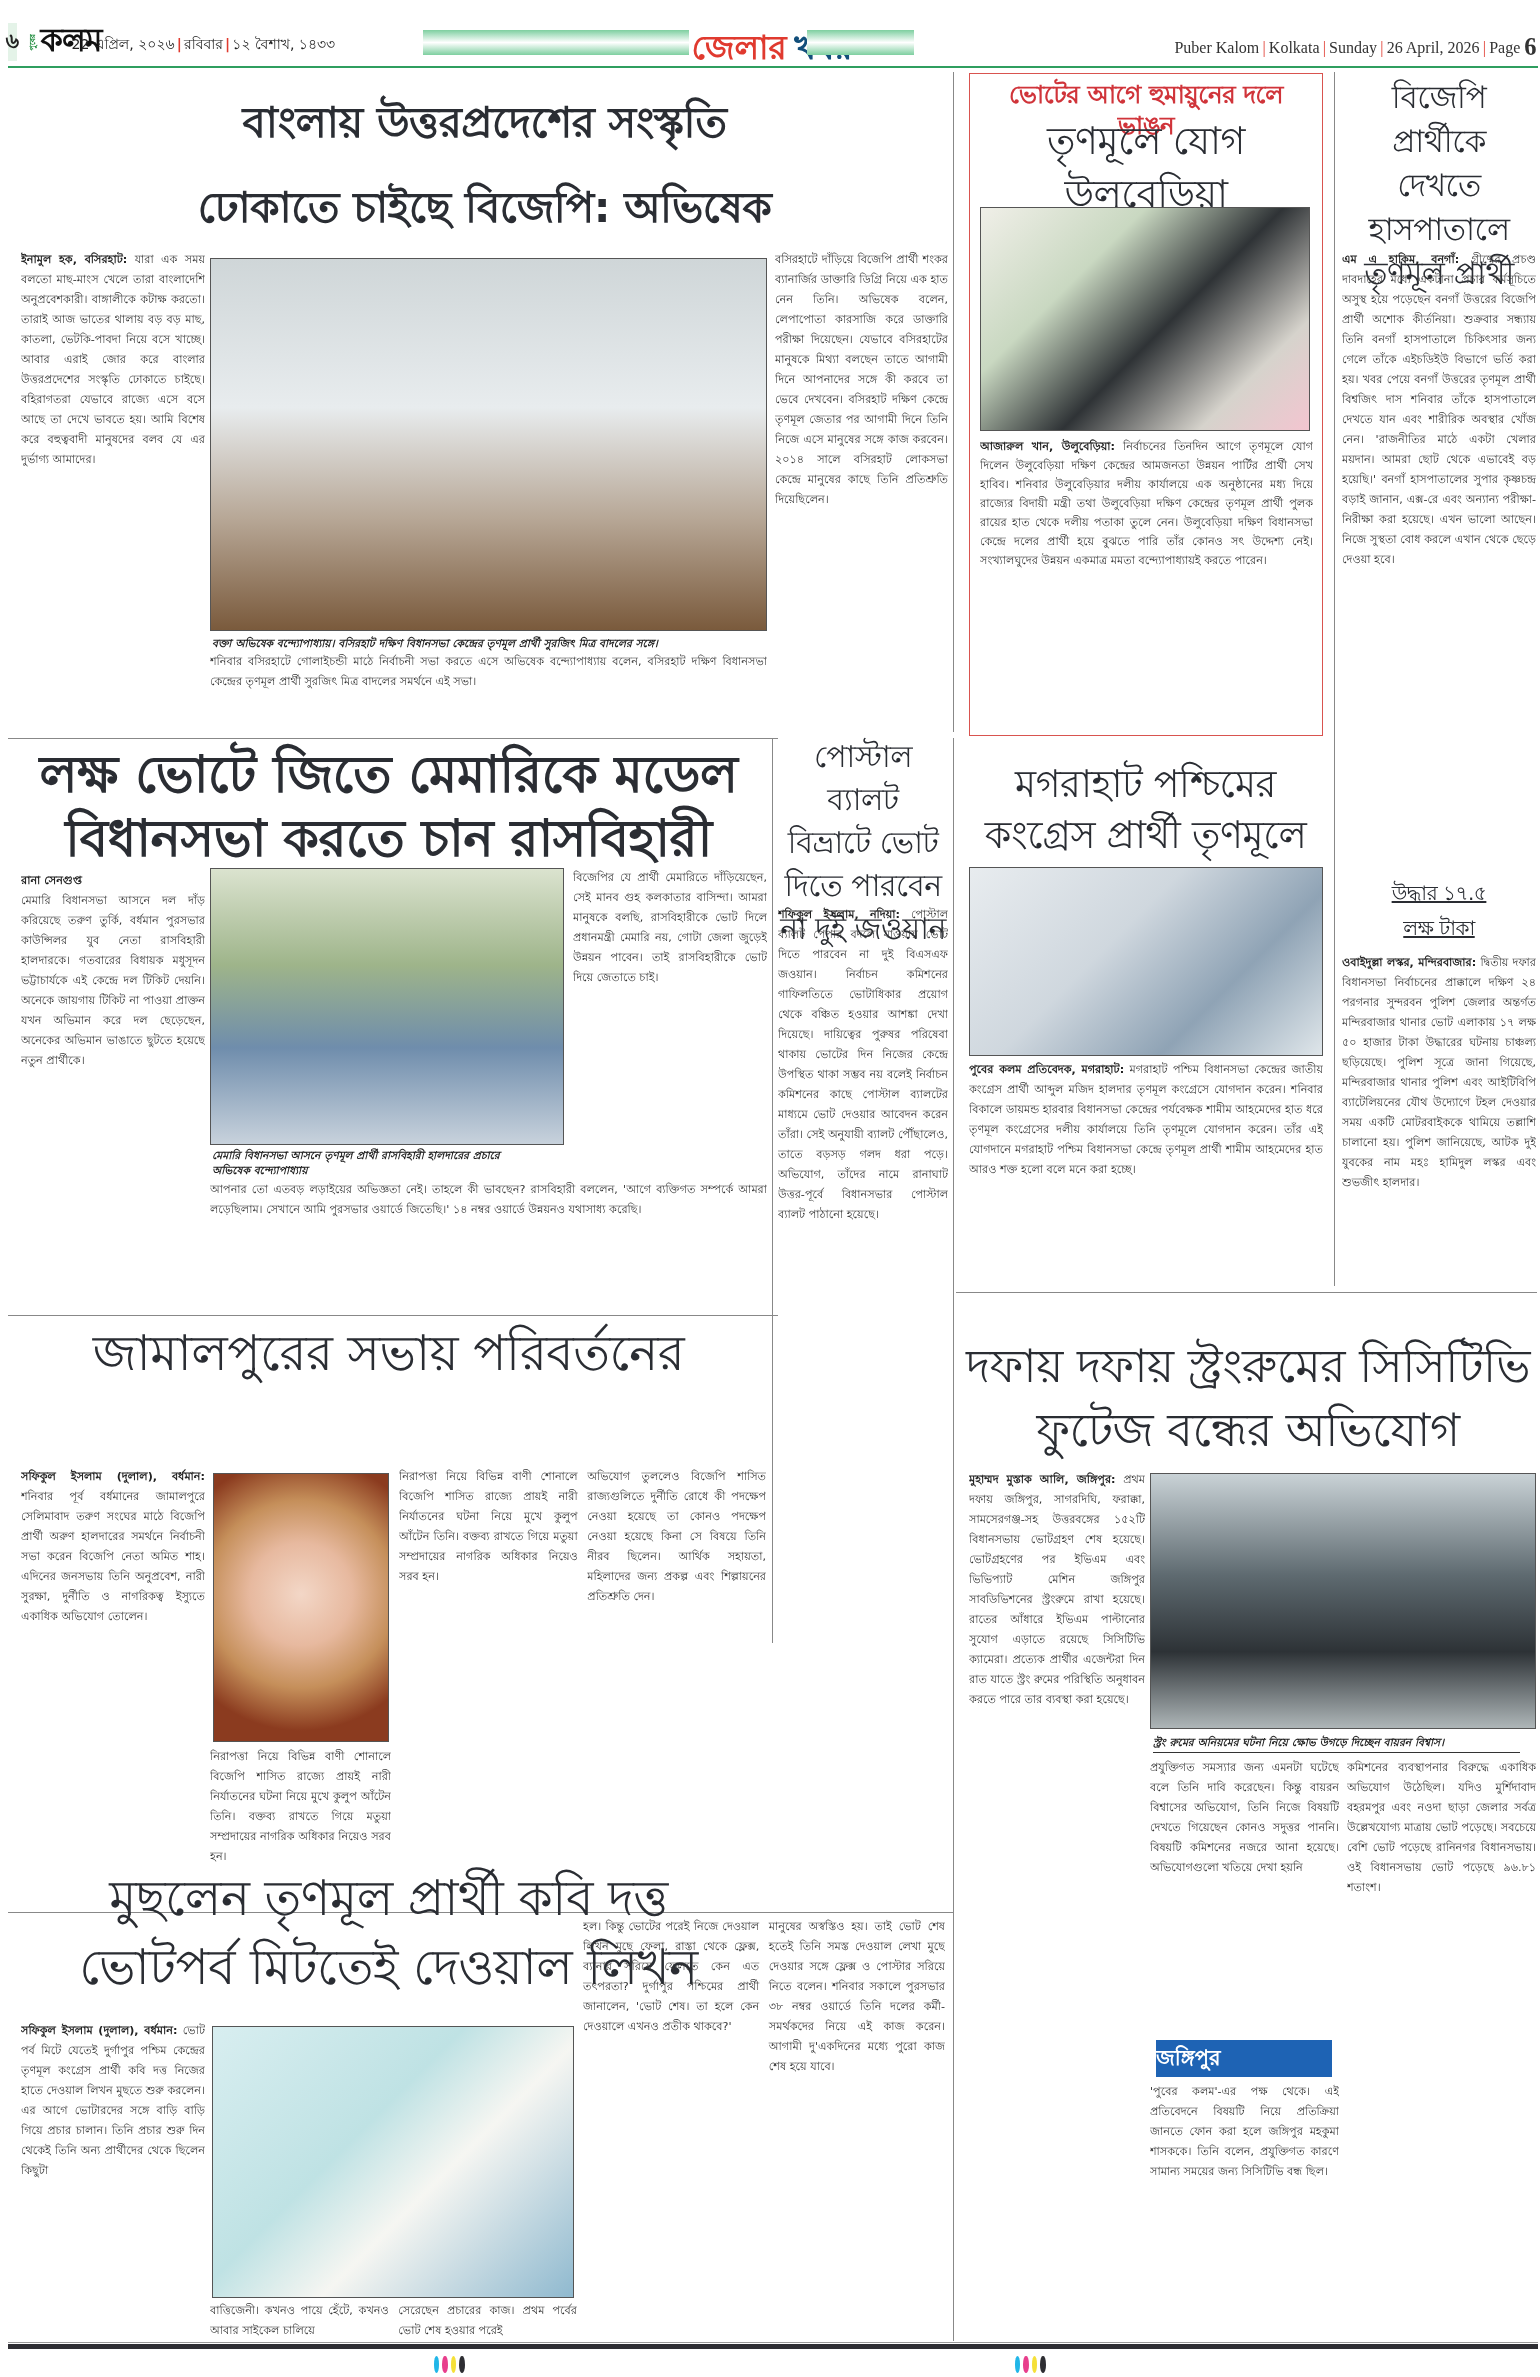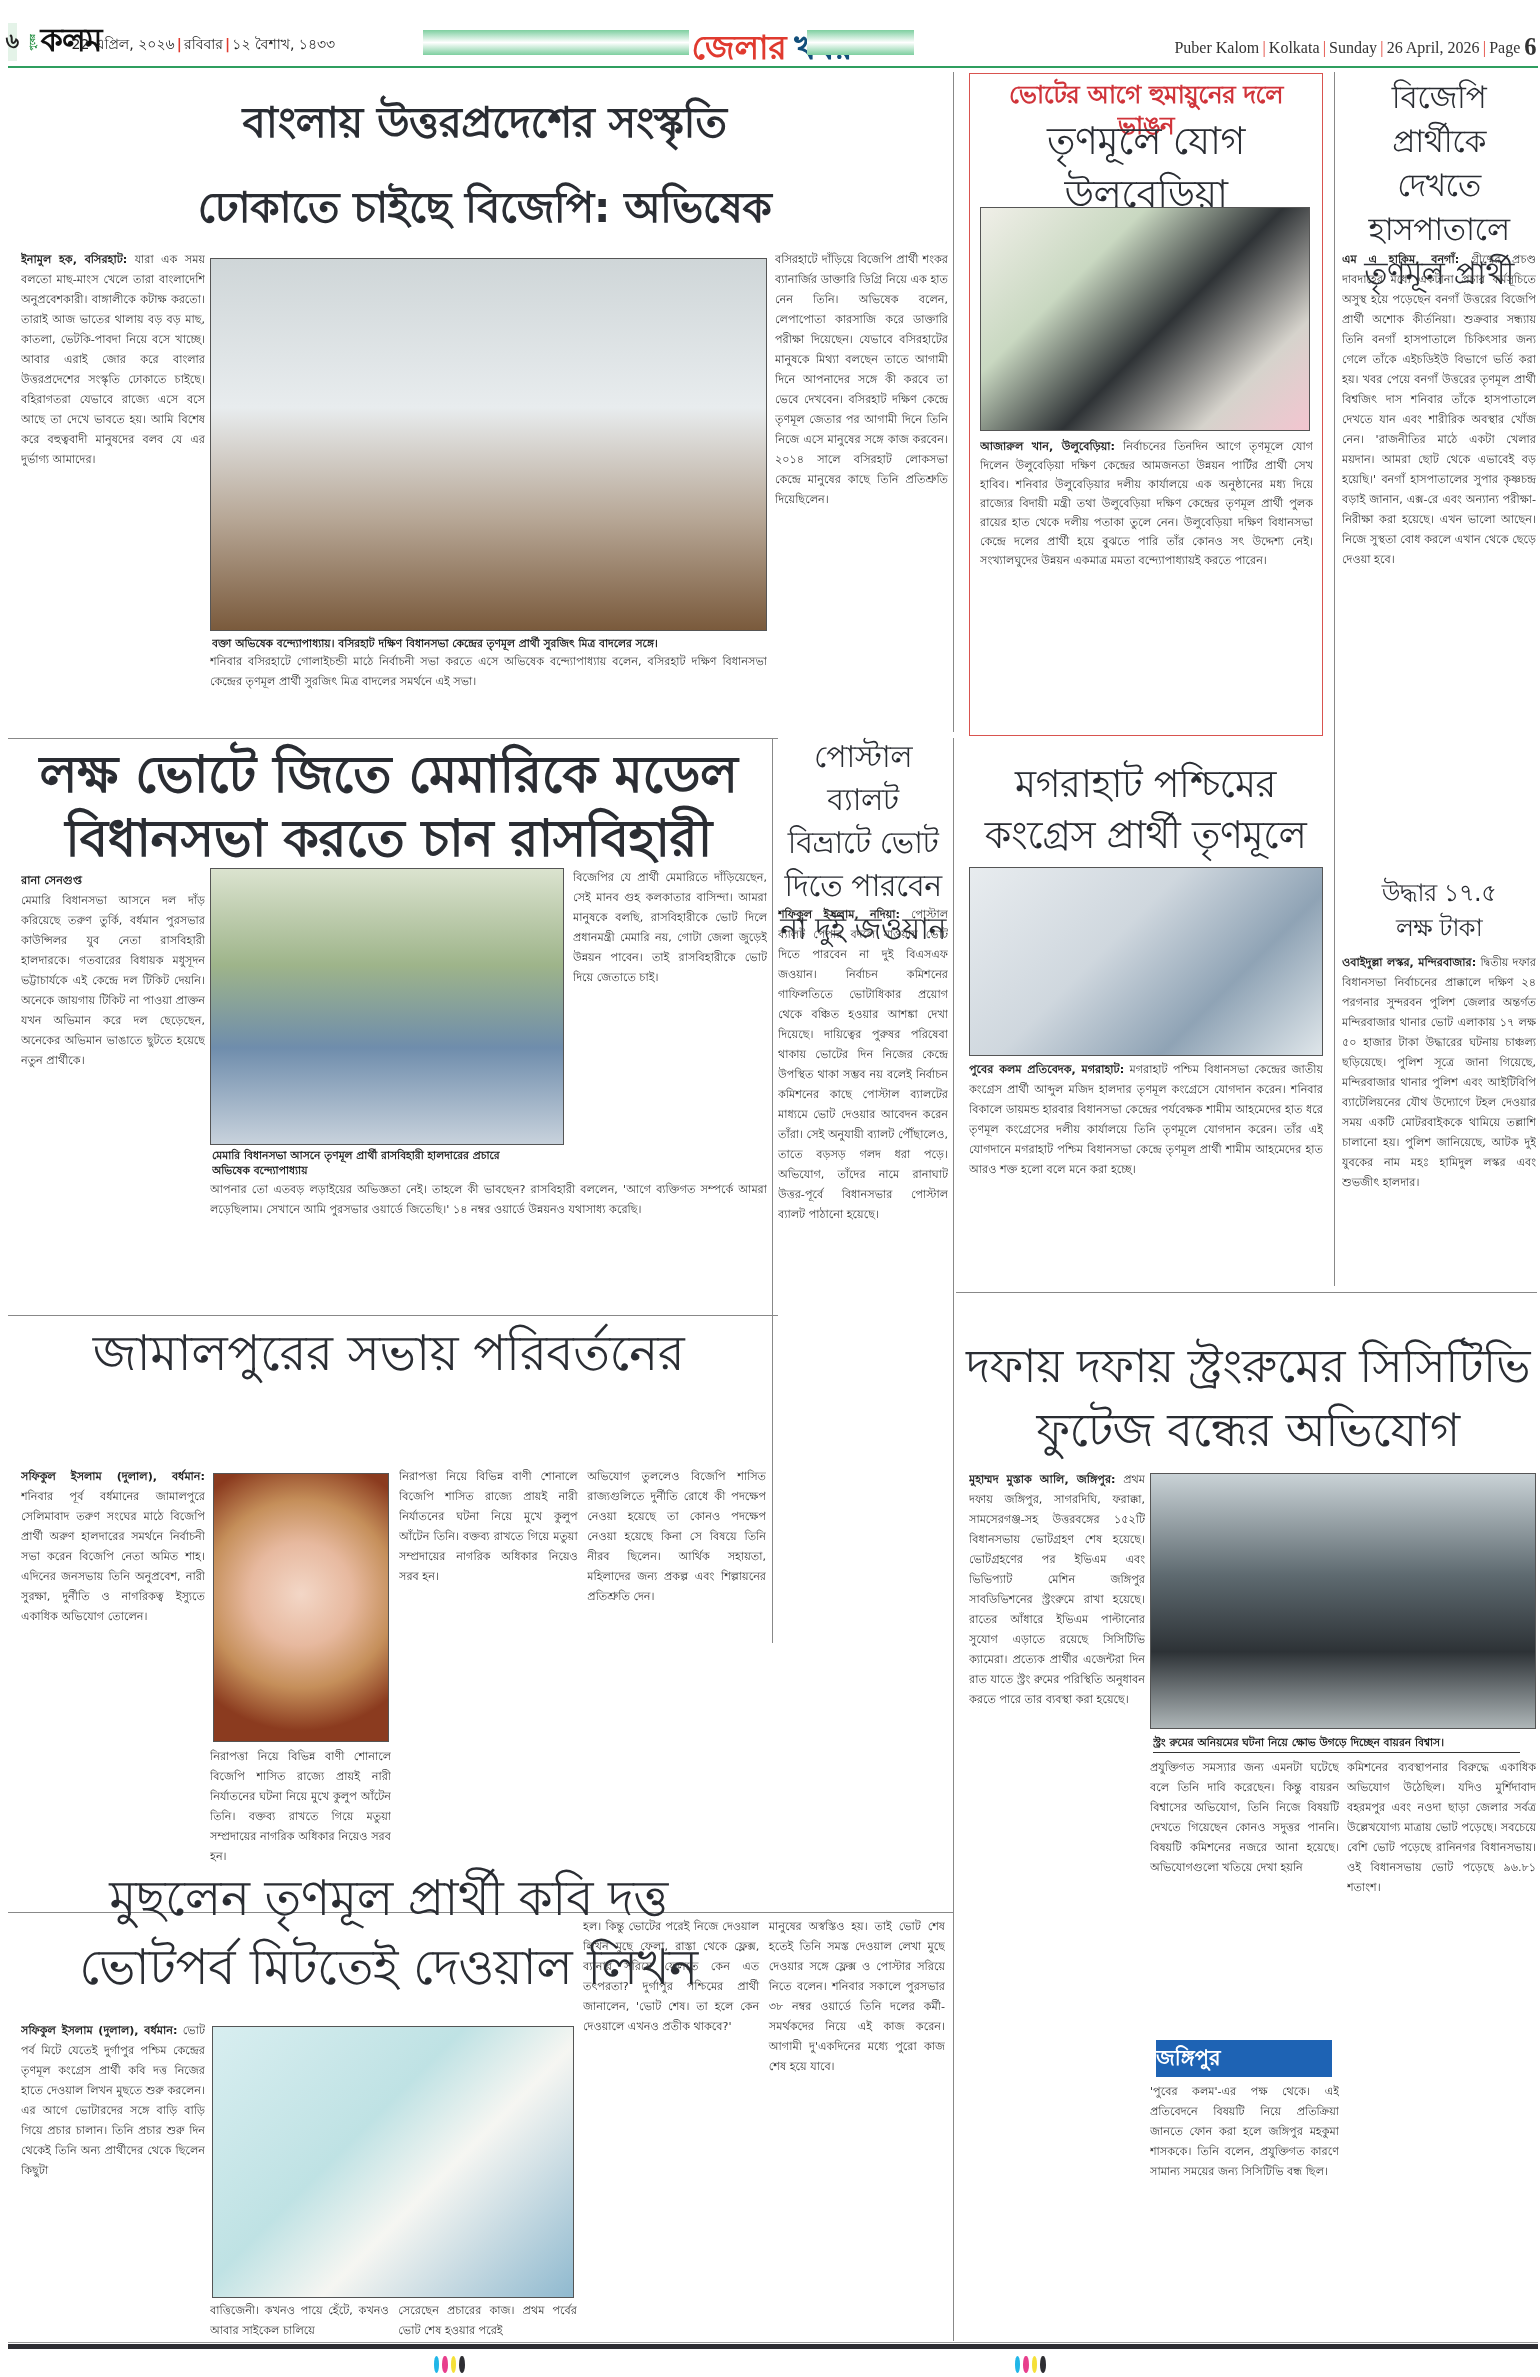--- a/index.html
+++ b/index.html
@@ -26,21 +26,21 @@
   .rule-green { position: absolute; left: 7.5px; top: 66px; width: 1530px; height: 2.1px; background: #2f9e5f; }
 
   
   .abs { position: absolute; }
   .vrule { position: absolute; width: 1.1px; background: #888; }
   .hrule { position: absolute; height: 1.1px; background: #888; }
   .head { font-weight: bold; color: #2a2d33; text-align: center; line-height: 1.25; letter-spacing: -0.5px; }
   .body-text { font-size: 11.2px; line-height: 20px; text-align: justify; color: #333; }
   .body-text b { color: #222; }
   .photo { position: absolute; border: 1.1px solid #555; overflow: hidden; }
-  .caption { position: absolute; font-size: 10.7px; color: #222; font-weight: bold; white-space: nowrap; overflow: hidden; }
+  .caption { position: absolute; font-size: 10.7px; font-style: italic; color: #222; font-weight: bold; white-space: nowrap; overflow: hidden; }
   .cols { display: flex; gap: 9.6px; }
   .cols > div { flex: 1; }
 
   
   .ph-stage { background: linear-gradient(180deg,#cfd6d8 0%,#e8ecee 40%,#b7a796 70%,#7a5a3c 100%); }
   .ph-rally { background: linear-gradient(180deg,#dbe3cf 0%,#9eb48a 35%,#6f8dac 65%,#c8d2dc 100%); }
   .ph-office { background: linear-gradient(135deg,#e8ecef 0%,#cfd7de 40%,#8fa3b5 70%,#dfe6ea 100%); }
   .ph-join { background: linear-gradient(135deg,#f0efe8 0%,#c9d8c1 30%,#2f3336 55%,#d6d3cc 80%,#f3c5d0 100%); }
   .ph-shah { background: radial-gradient(circle at 50% 45%, #f3d7c7 0%, #e7b99f 30%, #c58f5a 55%, #8b3b1f 80%); }
   .ph-cctv { background: linear-gradient(180deg,#c9d2d6 0%,#5e6a70 40%,#2d3236 70%,#aeb6b8 100%); }
@@ -111,21 +111,21 @@
 <div class="abs head" style="left:1342px;top:75px;width:194px;font-size:31px;line-height:44px;font-weight:normal;">
   <div>বিজেপি প্রার্থীকে</div>
   <div>দেখতে</div>
   <div>হাসপাতালে</div>
   <div>তৃণমূল প্রার্থী</div>
 </div>
 <div class="abs body-text" style="left:1342px;top:250px;width:194px;height:607px;overflow:hidden;">
   <b>এম এ হাকিম, বনগাঁ:</b> <span>গ্রীষ্মের প্রচণ্ড দাবদাহের মধ্যে একটানা প্রচার কর্মসূচিতে অসুস্থ হয়ে পড়েছেন বনগাঁ উত্তরের বিজেপি প্রার্থী অশোক কীর্তনিয়া। শুক্রবার সন্ধ্যায় তিনি বনগাঁ হাসপাতালে চিকিৎসার জন্য গেলে তাঁকে এইচডিইউ বিভাগে ভর্তি করা হয়। খবর পেয়ে বনগাঁ উত্তরের তৃণমূল প্রার্থী বিশ্বজিৎ দাস শনিবার তাঁকে হাসপাতালে দেখতে যান এবং শারীরিক অবস্থার খোঁজ নেন। 'রাজনীতির মাঠে একটা খেলার ময়দান। আমরা ছোট থেকে এভাবেই বড় হয়েছি।' বনগাঁ হাসপাতালের সুপার কৃষ্ণচন্দ্র বড়াই জানান, এক্স-রে এবং অন্যান্য পরীক্ষা-নিরীক্ষা করা হয়েছে। এখন ভালো আছেন। নিজে সুস্থতা বোধ করলে এখান থেকে ছেড়ে দেওয়া হবে।</span>
 </div>
 
-<div class="abs head" style="left:1342px;top:876px;width:194px;font-size:24px;line-height:35px;font-weight:normal;">
+<div class="abs head" style="left:1342px;top:876px;width:194px;font-size:20px;line-height:35px;font-weight:normal;text-decoration:underline;">
   <div>উদ্ধার ১৭.৫</div>
   <div>লক্ষ টাকা</div>
 </div>
 <div class="abs body-text" style="left:1342px;top:953px;width:194px;height:330px;overflow:hidden;">
   <b>ওবাইদুল্লা লস্কর, মন্দিরবাজার:</b> <span>দ্বিতীয় দফার বিধানসভা নির্বাচনের প্রাক্কালে দক্ষিণ ২৪ পরগনার সুন্দরবন পুলিশ জেলার অন্তর্গত মন্দিরবাজার থানার ভোট এলাকায় ১৭ লক্ষ ৫০ হাজার টাকা উদ্ধারের ঘটনায় চাঞ্চল্য ছড়িয়েছে। পুলিশ সূত্রে জানা গিয়েছে, মন্দিরবাজার থানার পুলিশ এবং আইটিবিপি ব্যাটেলিয়নের যৌথ উদ্যোগে টহল দেওয়ার সময় একটি মোটরবাইককে থামিয়ে তল্লাশি চালানো হয়। পুলিশ জানিয়েছে, আটক দুই যুবকের নাম মহঃ হামিদুল লস্কর এবং শুভজীৎ হালদার।</span>
 </div>
 
 <div class="hrule" style="left:7.5px;top:738px;width:770px;"></div>
 <div class="abs head" style="left:7.5px;top:743px;width:762px;font-size:51px;line-height:64px;">
   <div>লক্ষ ভোটে জিতে মেমারিকে মডেল</div>

